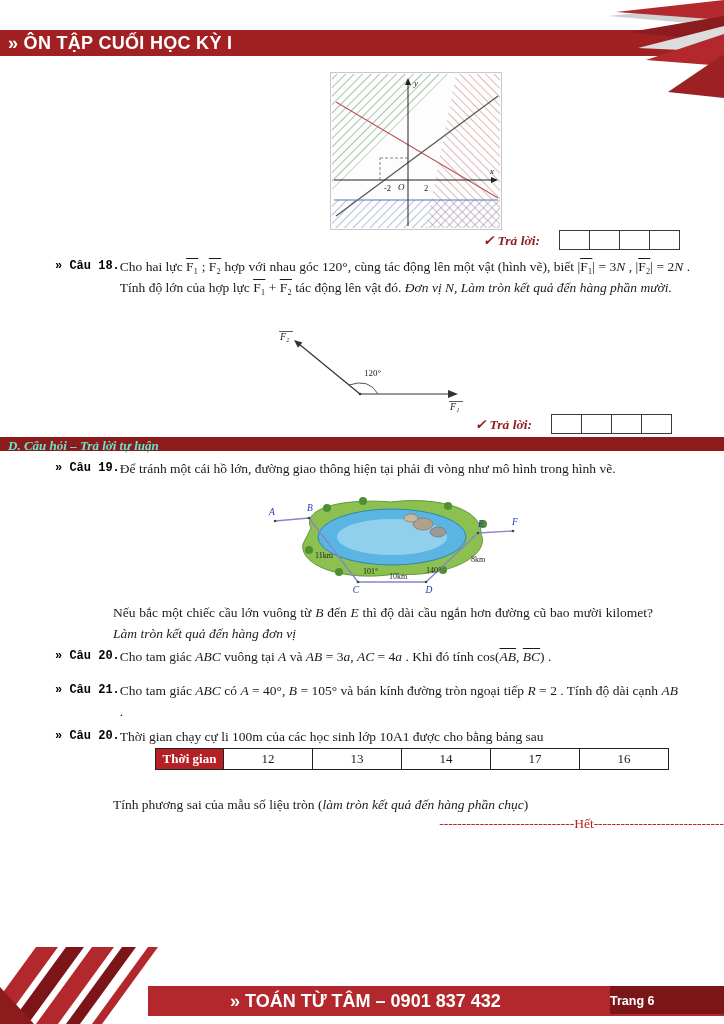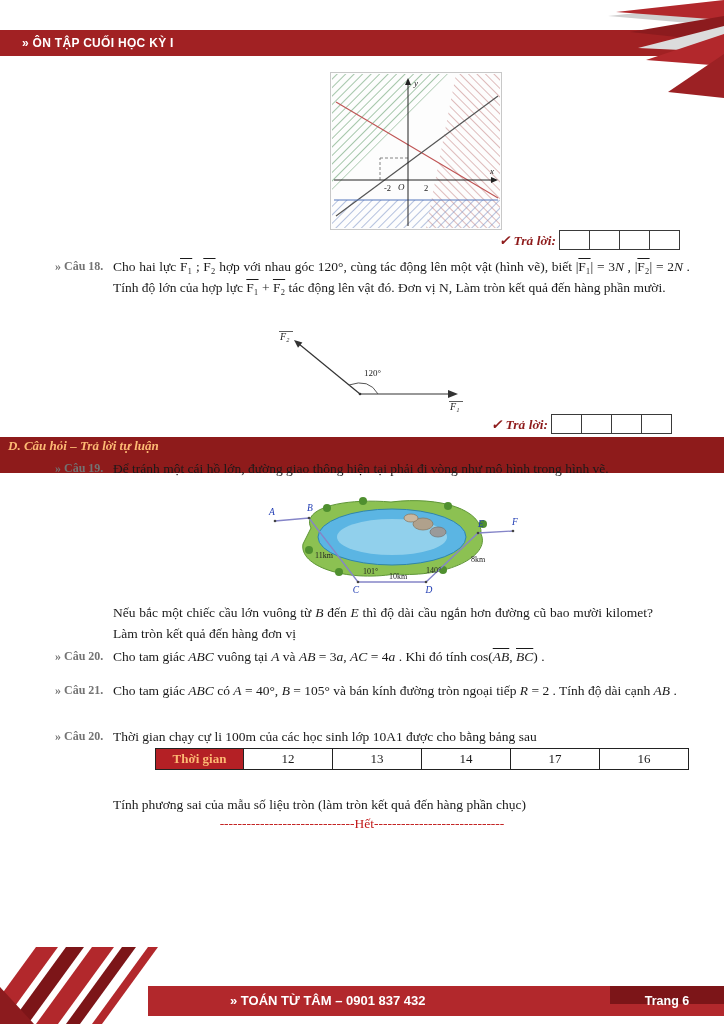--- a/index.html
+++ b/index.html
@@ -1,46 +1,46 @@
 <!DOCTYPE html>
 <html><head>
 <meta charset="utf-8">
 <style>
   *{box-sizing:border-box;margin:0;padding:0}
   html,body{width:724px;height:1024px}
   body{position:relative;background:#fff;font-family:"Liberation Serif",serif;color:#1a1a1a;overflow:hidden}
   svg{display:block}
   .header-bar{position:absolute;top:30px;left:0;width:100%;height:26px;background:#a12123;color:#fff;
-    font-family:"Liberation Sans",sans-serif;font-weight:bold;font-size:12px;line-height:26px;padding-left:22px;letter-spacing:.3px}
+    font-family:"Liberation Sans",sans-serif;font-weight:bold;font-size:18px;line-height:26px;padding-left:8px;letter-spacing:.3px}
   .corner-decor{position:absolute;top:0;right:0}
   .stripes-decor{position:absolute;left:0;bottom:0}
   .fig{position:absolute;background:#fff}
-  .answer-row{position:absolute;display:flex;align-items:center;gap:4px}
+  .answer-row{position:absolute;display:flex;align-items:center;gap:20px}
   .answer-label{color:#8e1b1b;font-weight:bold;font-style:italic;font-size:13.5px;white-space:nowrap}
   .answer-boxes{display:flex}
   .abox{width:31px;height:20px;border:1px solid #3a3a3a;margin-left:-1px;background:#fff}
   .question{position:absolute;display:flex;align-items:flex-start}
-  .q-label{flex:0 0 58px;color:#737373;font-family:Liberation Serif, serif;font-weight:bold;font-size:12px;line-height:21px;white-space:nowrap}
+  .q-label{flex:0 0 58px;color:#000000;font-family:Liberation Mono, monospace;font-weight:bold;font-size:12px;line-height:21px;white-space:nowrap}
   .q-text{flex:1;font-size:13.5px;line-height:21px;text-align:justify}
   .para{position:absolute;font-size:13.5px;line-height:21px;text-align:justify}
-  .it{}
+  .it{font-style:italic}
   .mi{font-style:italic}
   .vec{text-decoration:overline}
-  .section-bar{position:absolute;left:0;width:100%;height:36px;background:#8e1b1b;color:#fdba74;font-weight:bold;
+  .section-bar{position:absolute;left:0;width:100%;height:14px;background:#8e1b1b;color:#5eead4;font-weight:bold;
     font-style:italic;font-size:13px;line-height:18px;padding-left:8px}
   .stat-table{position:absolute;border-collapse:collapse;font-size:13px;background:#fff}
   .stat-table td{border:1px solid #222;height:21px;text-align:center;vertical-align:middle;padding:0 4px}
-  .stat-table td.hd{background:#b42025;color:#fdba74;font-weight:bold;width:88px}
+  .stat-table td.hd{background:#b42025;color:#ffffff;font-weight:bold;width:68px}
   .stat-table td.val{width:89px}
-  .het{position:absolute;width:100%;text-align:center;color:#c21b1b;font-size:13.5px}
+  .het{position:absolute;width:100%;text-align:right;color:#c21b1b;font-size:13.5px}
   .footer-bar{position:absolute;top:986px;left:148px;right:0;height:30px;background:#b2282c}
   .footer-brand{position:absolute;left:82px;top:0;height:18px;line-height:30px;color:#fff;
-    font-family:"Liberation Sans",sans-serif;font-weight:bold;font-size:13px;white-space:nowrap}
-  .footer-page{position:absolute;right:0;top:0;width:114px;height:18px;line-height:30px;background:#7c1518;color:#fff;
-    text-align:center;font-family:"Liberation Sans",sans-serif;font-weight:bold;font-size:12.5px}
+    font-family:"Liberation Sans",sans-serif;font-weight:bold;font-size:18px;white-space:nowrap}
+  .footer-page{position:absolute;right:0;top:0;width:114px;height:28px;line-height:30px;background:#7c1518;color:#fff;
+    text-align:left;font-family:"Liberation Sans",sans-serif;font-weight:bold;font-size:12.5px}
 </style>
 </head>
 <body>
 
 <div class="header-bar">
   <span>» ÔN TẬP CUỐI HỌC KỲ I</span>
 </div>
 
 <svg class="corner-decor" width="130" height="110" viewBox="0 0 130 110">
   <polygon points="130,4 14,16 130,26" fill="#d0d0d0"></polygon>

